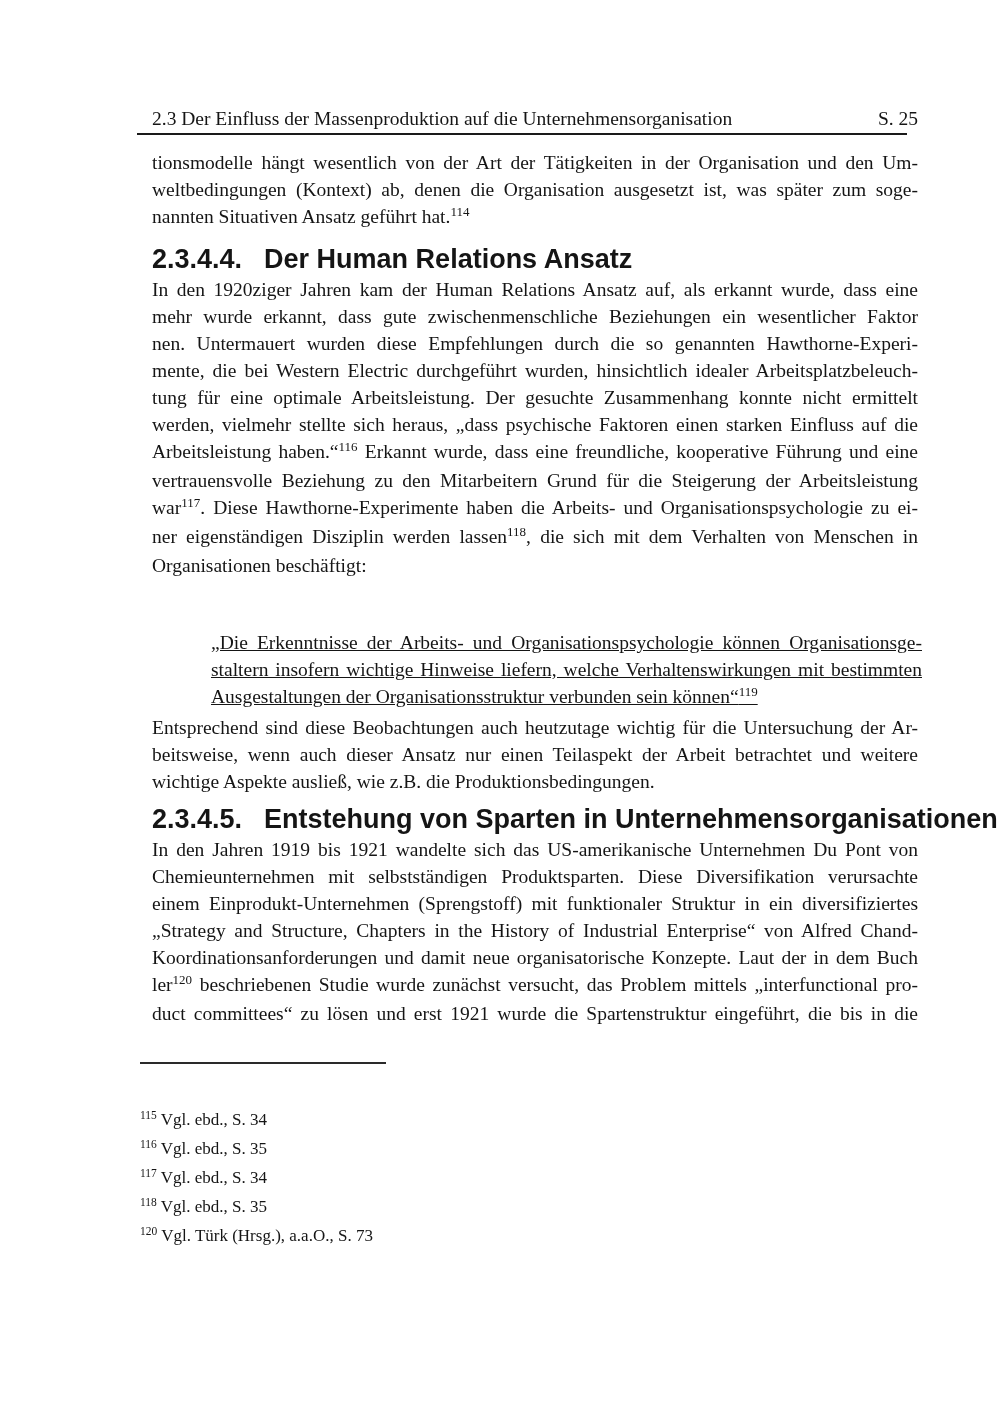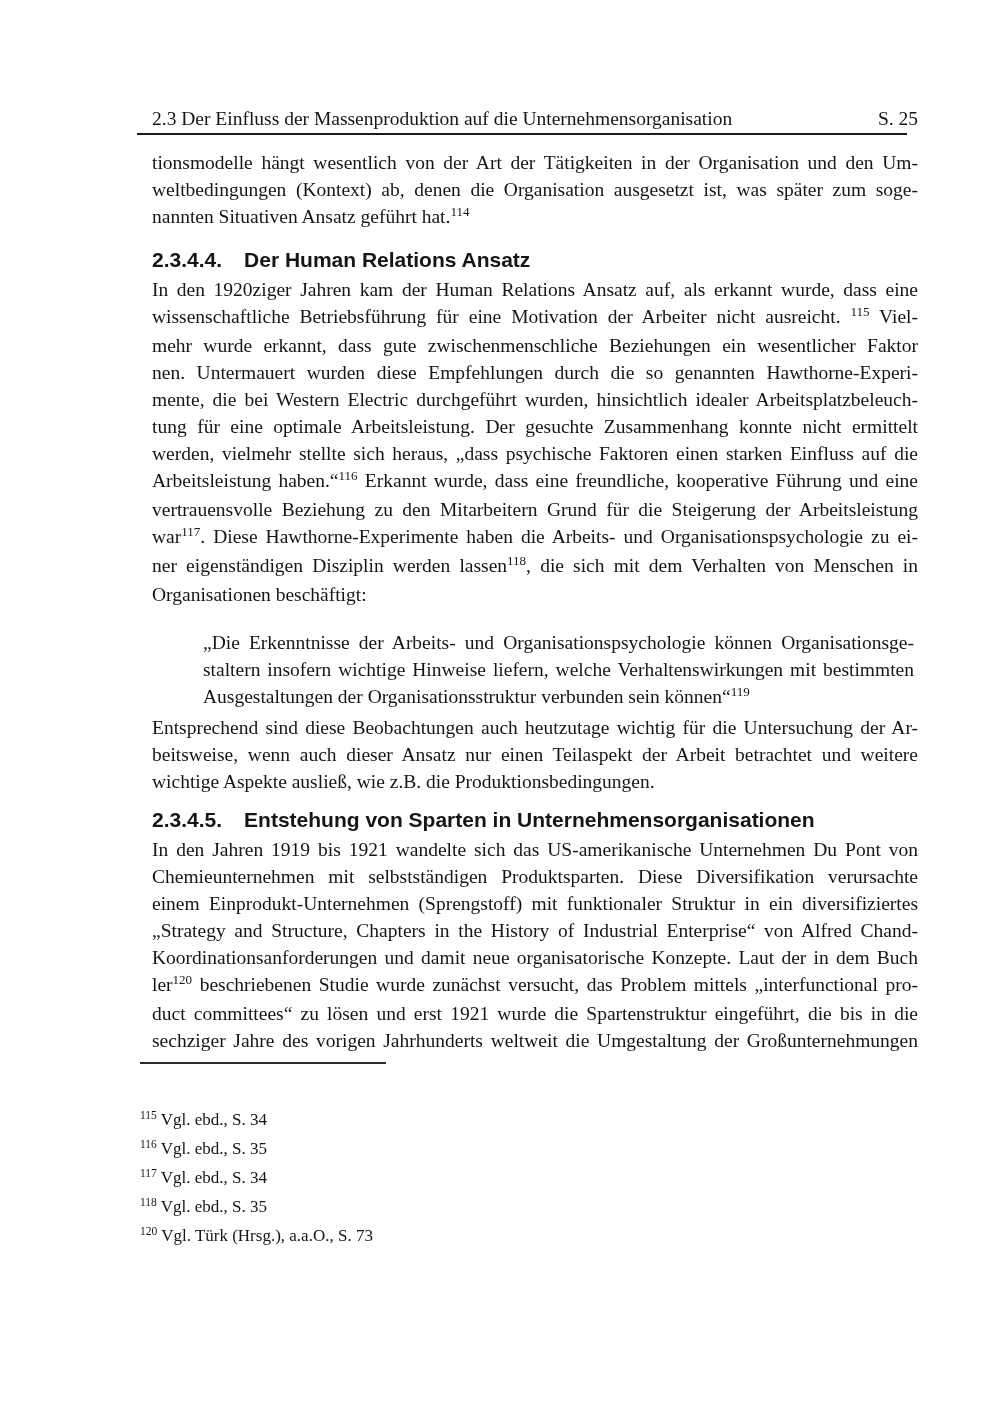--- a/index.html
+++ b/index.html
@@ -52,30 +52,31 @@
   }
   .sup {
     font-size: 13px;
     position: relative;
     top: -7px;
   }
   
   .heading {
     font-family: "Liberation Sans", "DejaVu Sans", sans-serif;
     font-weight: bold;
-    font-size: 21px;
+    font-size: 27px;
     line-height: 27px;
     margin: 0;
     white-space: nowrap;
   }
   .h-num { margin-right: 22px; }
   
   .quote-block {
-    left: 203px;
+    left: 211px;
     width: 711px;
+    text-decoration: underline;
   }
   
   .fn-rule {
     position: absolute;
     left: 140px;
     top: 1062px;
     width: 246px;
     border-top: 2px solid #2a2a2a;
   }
   .footnotes {
@@ -108,21 +109,20 @@
       <div class="line">weltbedingungen (Kontext) ab, denen die Organisation ausgesetzt ist, was später zum soge-</div>
       <div class="line line-last">nannten Situativen Ansatz geführt hat.<span class="sup">114</span></div>
     </div>
 
   <h2 class="block heading" style="top:246px">
     <span class="h-num">2.3.4.4.</span><span class="h-title">Der Human Relations Ansatz</span>
   </h2>
 
   <div class="block para" style="top:276px">
       <div class="line">In den 1920ziger Jahren kam der Human Relations Ansatz auf, als erkannt wurde, dass eine</div>
-      <div class="line">wissenschaftliche Betriebsführung für eine Motivation der Arbeiter nicht ausreicht. <span class="sup">115</span> Viel-</div>
       <div class="line">mehr wurde erkannt, dass gute zwischenmenschliche Beziehungen ein wesentlicher Faktor</div>
       <div class="line">nen. Untermauert wurden diese Empfehlungen durch die so genannten Hawthorne-Experi-</div>
       <div class="line">mente, die bei Western Electric durchgeführt wurden, hinsichtlich idealer Arbeitsplatzbeleuch-</div>
       <div class="line">tung für eine optimale Arbeitsleistung. Der gesuchte Zusammenhang konnte nicht ermittelt</div>
       <div class="line">werden, vielmehr stellte sich heraus, „dass psychische Faktoren einen starken Einfluss auf die</div>
       <div class="line">Arbeitsleistung haben.“<span class="sup">116</span> Erkannt wurde, dass eine freundliche, kooperative Führung und eine</div>
       <div class="line">vertrauensvolle Beziehung zu den Mitarbeitern Grund für die Steigerung der Arbeitsleistung</div>
       <div class="line">war<span class="sup">117</span>. Diese Hawthorne-Experimente haben die Arbeits- und Organisationspsychologie zu ei-</div>
       <div class="line">ner eigenständigen Disziplin werden lassen<span class="sup">118</span>, die sich mit dem Verhalten von Menschen in</div>
       <div class="line line-last">Organisationen beschäftigt:</div>
@@ -145,21 +145,20 @@
   </h2>
 
   <div class="block para" style="top:836px">
       <div class="line">In den Jahren 1919 bis 1921 wandelte sich das US-amerikanische Unternehmen Du Pont von</div>
       <div class="line">Chemieunternehmen mit selbstständigen Produktsparten. Diese Diversifikation verursachte</div>
       <div class="line">einem Einprodukt-Unternehmen (Sprengstoff) mit funktionaler Struktur in ein diversifiziertes</div>
       <div class="line">„Strategy and Structure, Chapters in the History of Industrial Enterprise“ von Alfred Chand-</div>
       <div class="line">Koordinationsanforderungen und damit neue organisatorische Konzepte. Laut der in dem Buch</div>
       <div class="line">ler<span class="sup">120</span> beschriebenen Studie wurde zunächst versucht, das Problem mittels „interfunctional pro-</div>
       <div class="line">duct committees“ zu lösen und erst 1921 wurde die Spartenstruktur eingeführt, die bis in die</div>
-      <div class="line">sechziger Jahre des vorigen Jahrhunderts weltweit die Umgestaltung der Großunternehmungen</div>
     </div>
 
   <div class="fn-rule"></div>
 
   <div class="footnotes">
       <div class="fn-row"><span class="fn-sup">115</span> Vgl. ebd., S. 34</div>
       <div class="fn-row"><span class="fn-sup">116</span> Vgl. ebd., S. 35</div>
       <div class="fn-row"><span class="fn-sup">117</span> Vgl. ebd., S. 34</div>
       <div class="fn-row"><span class="fn-sup">118</span> Vgl. ebd., S. 35</div>
       <div class="fn-row"><span class="fn-sup">120</span> Vgl. Türk (Hrsg.), a.a.O., S. 73</div>

